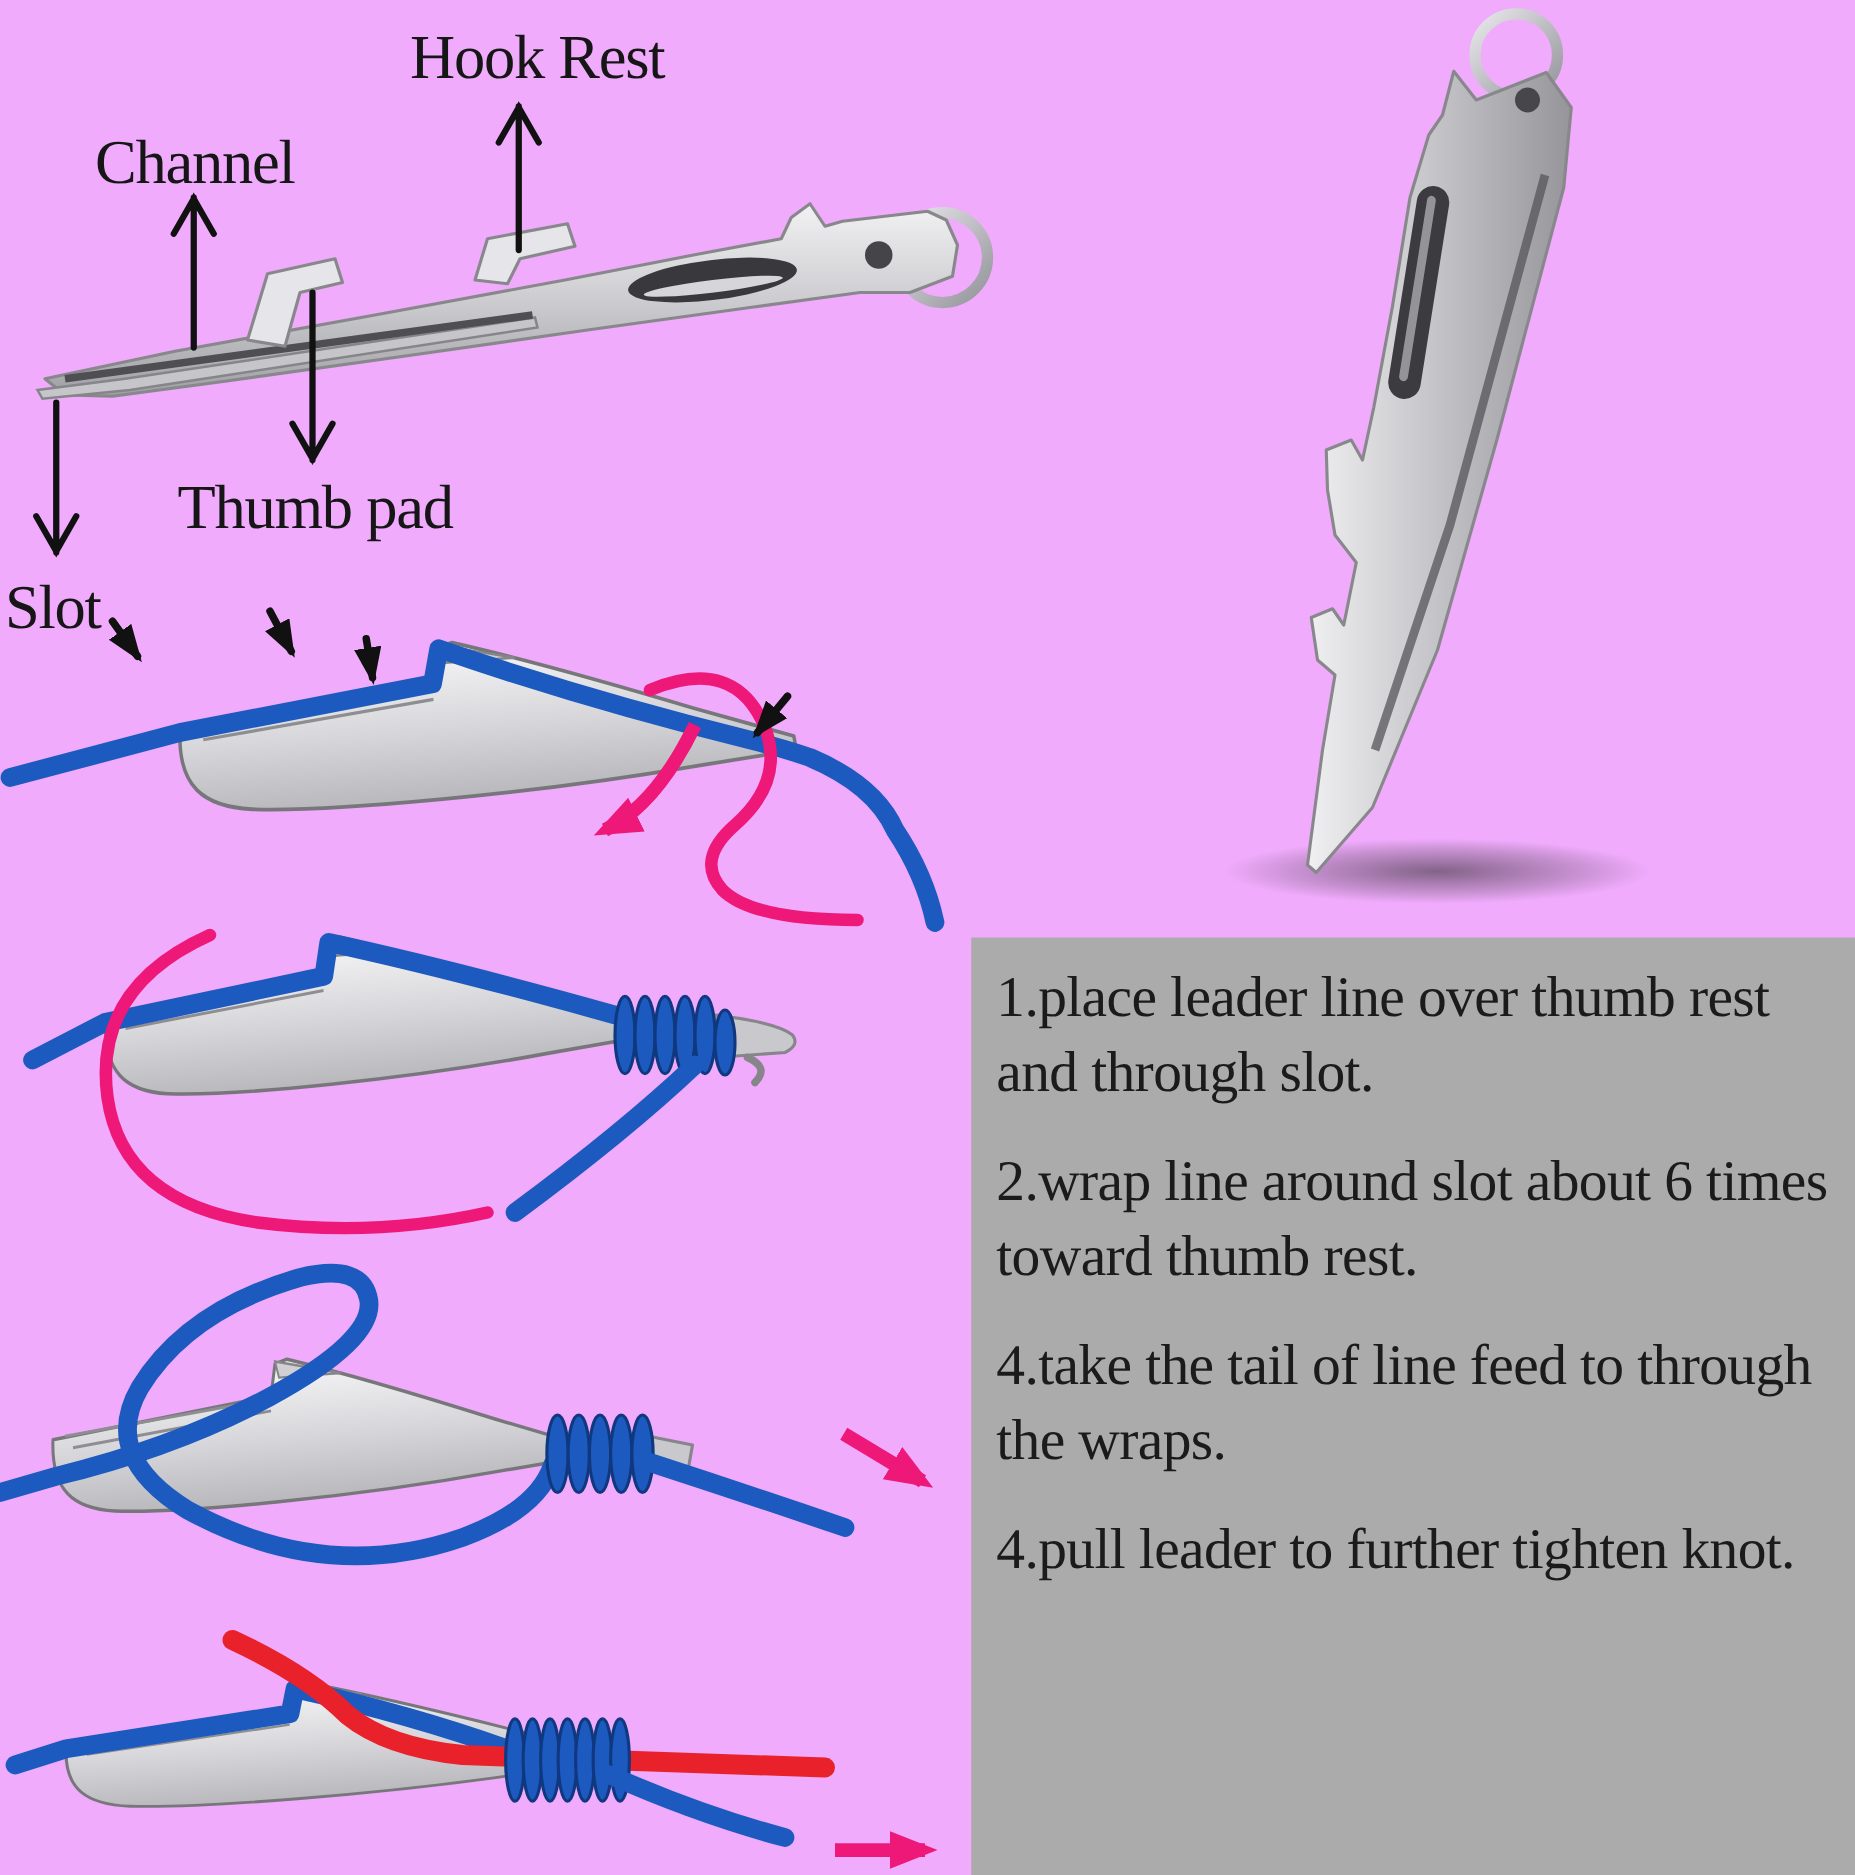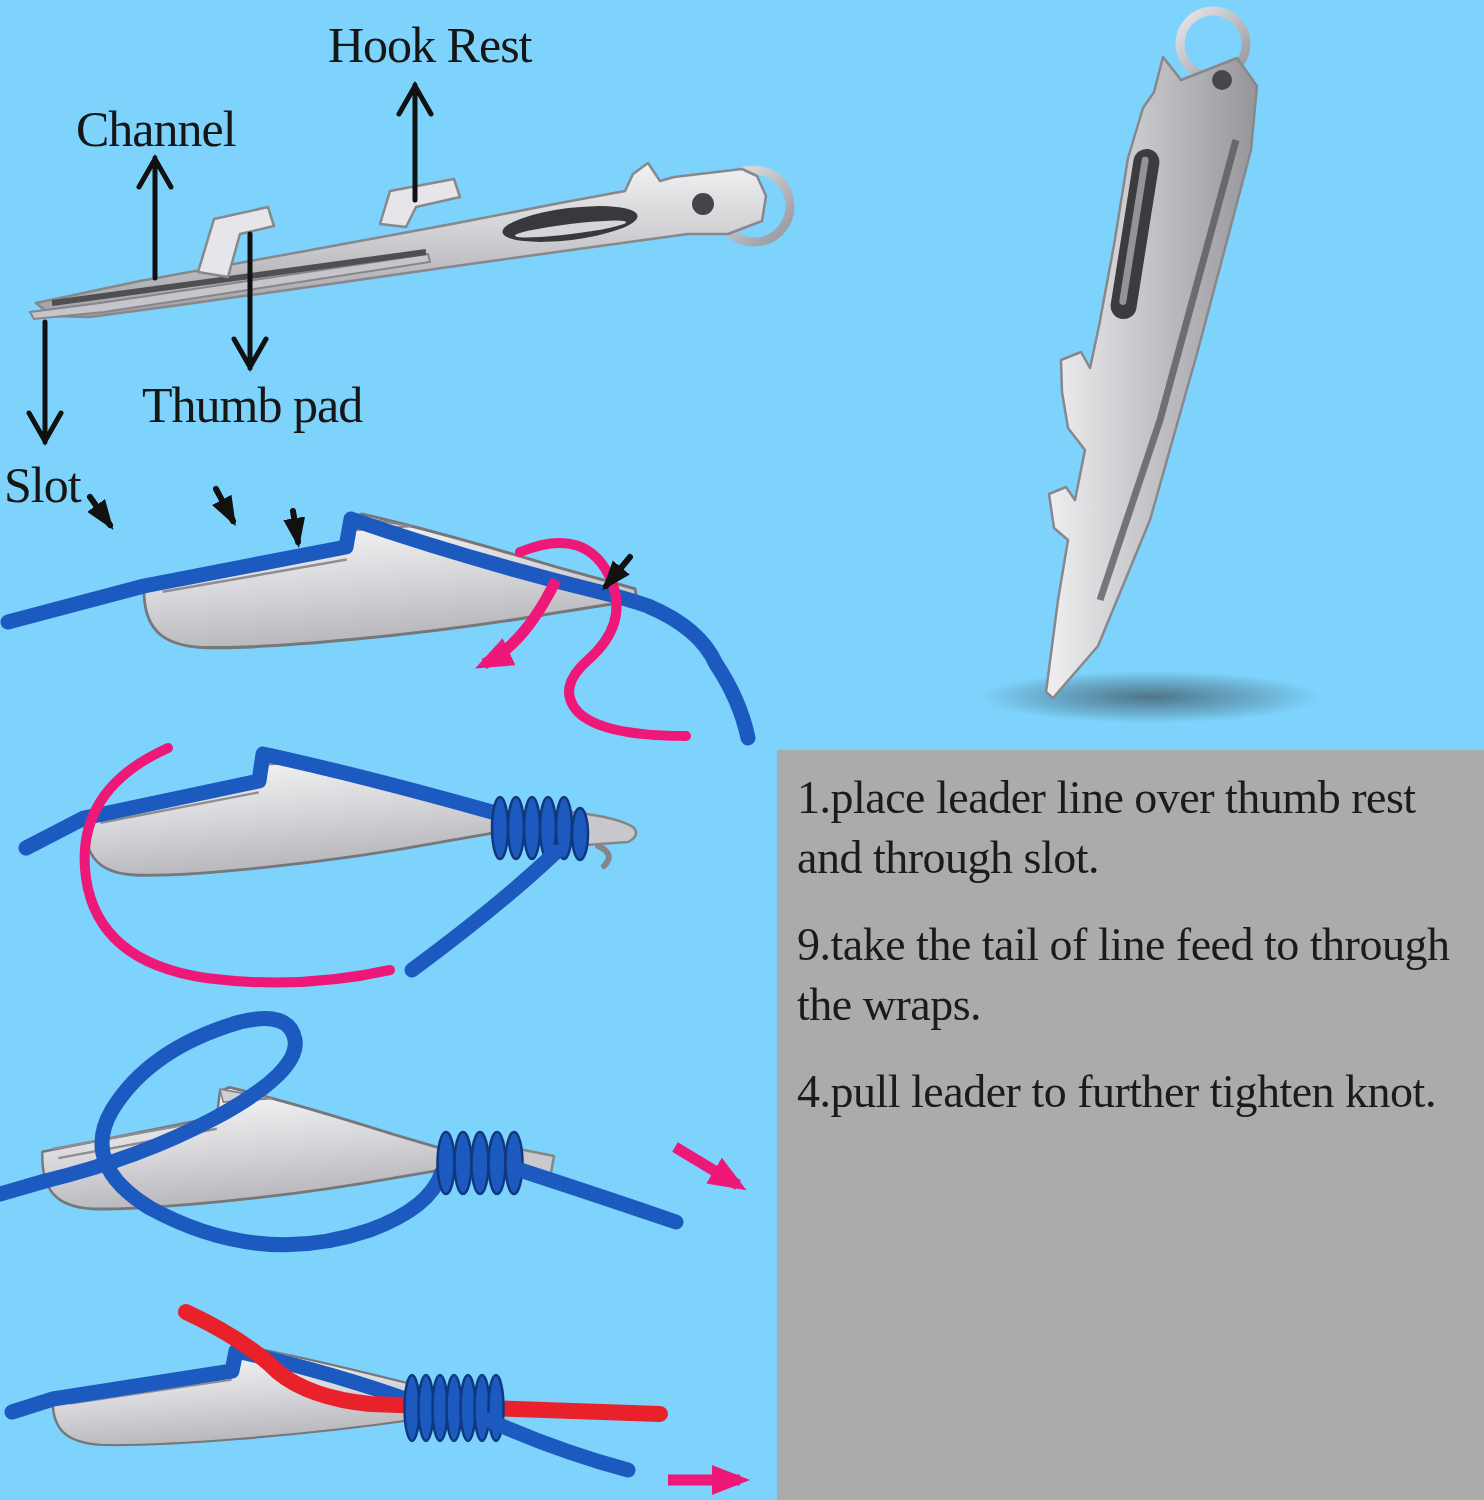--- a/index.html
+++ b/index.html
@@ -1,18 +1,18 @@
 <!DOCTYPE html>
 <html><head>
 <meta charset="utf-8">
 <style>
   html,body { margin:0; padding:0; background:#ffffff; }
   #canvas {
     position:relative; width:1484px; height:1500px;
-    background:#7dd3fc; overflow:hidden;
+    background:#f0abfc; overflow:hidden;
     font-family:"Liberation Serif","DejaVu Serif",serif;
   }
   #art { position:absolute; left:0; top:0; }
   .diagram-label {
     font-family:"Liberation Serif","DejaVu Serif",serif;
     font-size:50px; fill:#161616; letter-spacing:-1px;
   }
   .label-arrow { stroke:#111111; stroke-width:5; fill:none; stroke-linecap:round; stroke-linejoin:miter; }
   .step-arrow  { stroke:#111111; stroke-width:6; fill:none; stroke-linecap:round; }
   .blue-line   { stroke:#1D5ABF; stroke-width:15; fill:none; stroke-linecap:round; stroke-linejoin:round; }
@@ -174,17 +174,18 @@
     <ellipse class="coil" cx="468" cy="1408" rx="7.5" ry="33"></ellipse>
     <ellipse class="coil" cx="482" cy="1408" rx="7.5" ry="33"></ellipse>
     <ellipse class="coil" cx="496" cy="1408" rx="7.5" ry="33"></ellipse>
     <path class="blue-line" d="M488,1420 Q560,1452 628,1470"></path>
     <path class="pink-arrow" d="M668,1480 L740,1480" marker-end="url(#mkPink)"></path>
   </g>
 </svg>
 
   <div class="instruction-panel">
     <p>1.place leader line over thumb rest and through slot.</p>
-    <p>9.take the tail of line feed to through the wraps.</p>
+    <p>2.wrap line around slot about 6 times toward thumb rest.</p>
+    <p>4.take the tail of line feed to through the wraps.</p>
     <p>4.pull leader to further tighten knot.</p>
   </div>
 
 </div>
 
 </body></html>

